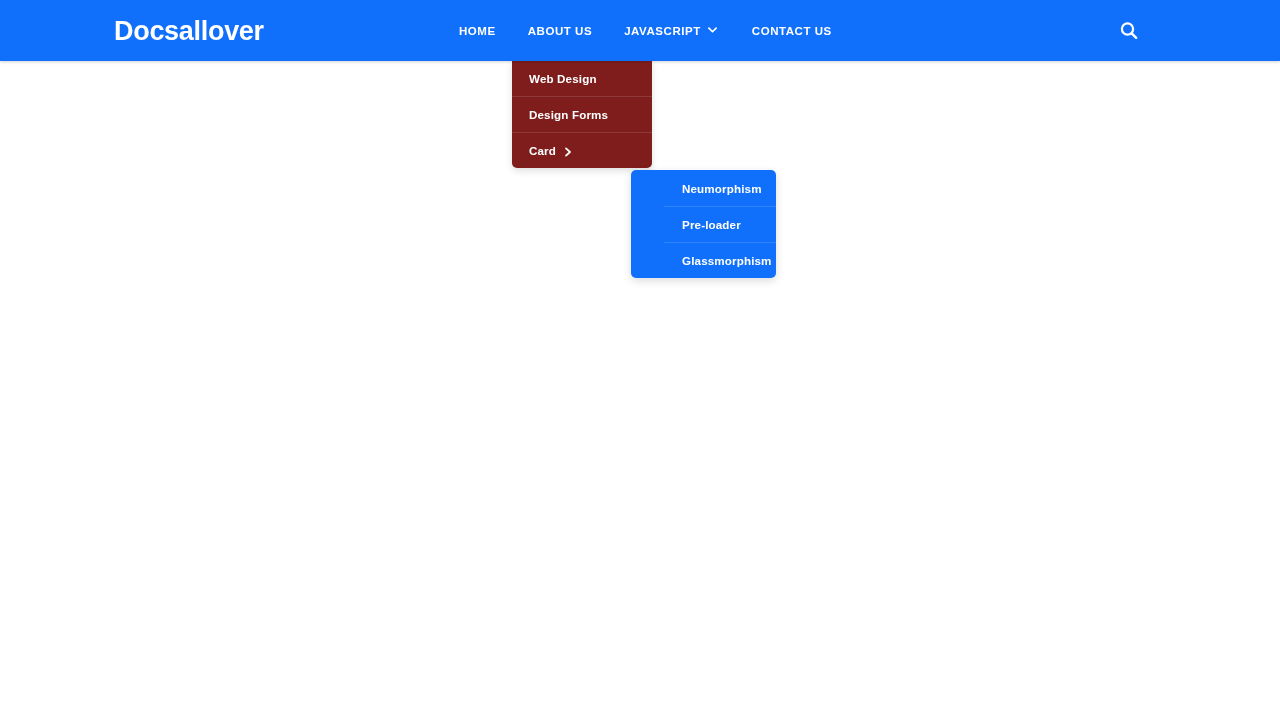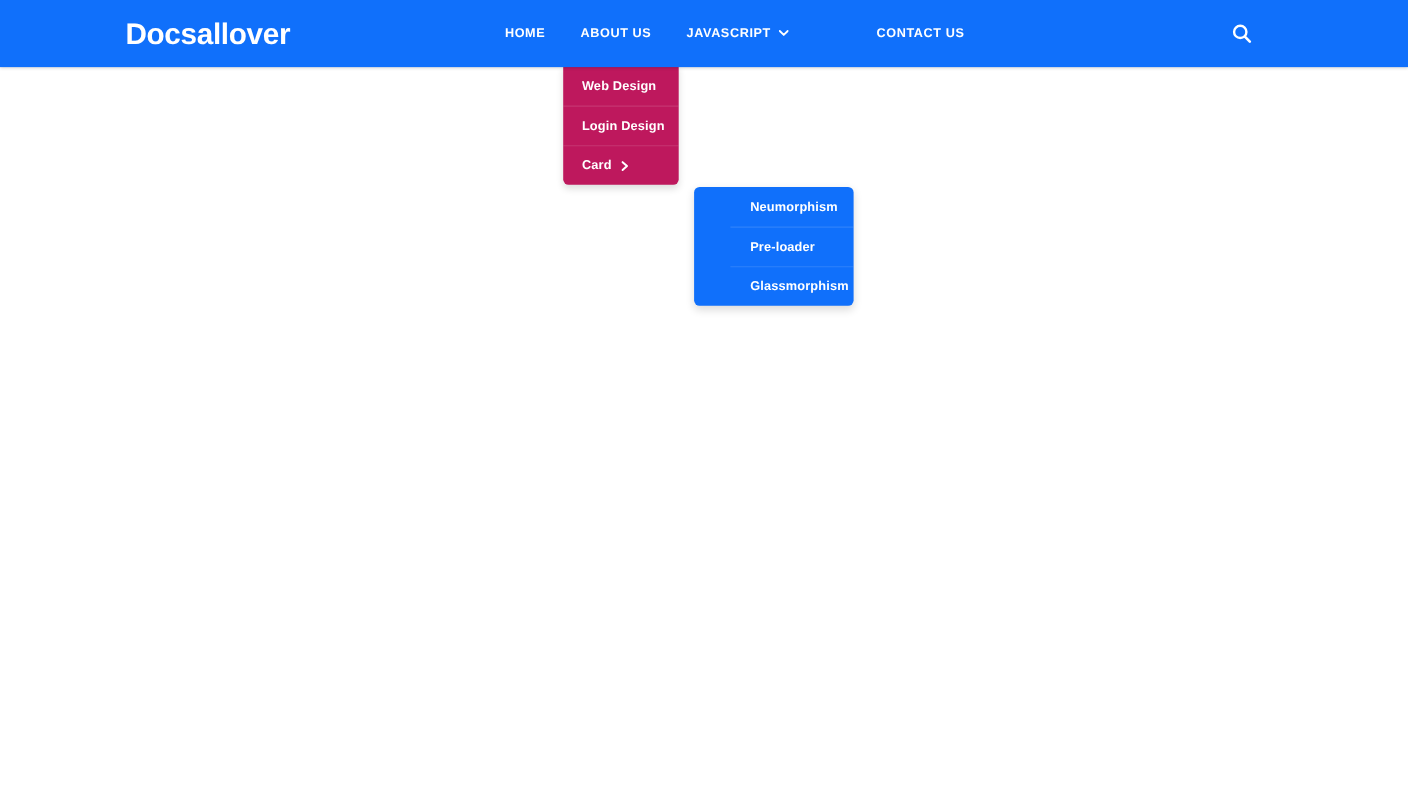--- a/index.html
+++ b/index.html
@@ -52,21 +52,21 @@
     padding:0 18px 0 0;
     margin-right:17px;
     color:#ffffff;
     font-size:11.5px;
     font-weight:bold;
     letter-spacing:0.55px;
     white-space:nowrap;
     cursor:pointer;
     user-select:none;
   }
-  .nav-item:last-child{ margin-right:0; padding-right:0;margin-left:45px; }
+  .nav-item:last-child{ margin-right:0; padding-right:0; }
   .nav-item.plain{ padding-right:0; margin-right:32px; }
 
   .chev{
     display:inline-block;
     width:9px; height:9px;
     position:relative;
     top:-1px;
   }
   .chev svg{ display:block; }
 
@@ -77,22 +77,22 @@
     width:22px; height:22px;
     cursor:pointer;
   }
   .search-btn svg{ display:block; }
 
   
   .dropdown{
     position:absolute;
     left:512px;
     top:60px;
-    width:105px;
-    background:#be185d;
+    width:140px;
+    background:#7f1d1d;
     border-bottom-left-radius:5px;
     border-bottom-right-radius:5px;
     box-shadow:0 3px 7px rgba(0,0,0,0.13);
     z-index:4;
     overflow:hidden;
   }
   .dropdown .menu-row{
     height:36px;
     display:flex;
     align-items:center;
@@ -196,21 +196,21 @@
 
 <div class="page-body"></div>
 
 <div class="dropdown">
 
   <div class="menu-row">
     <span>Web Design</span>
   </div>
 
   <div class="menu-row">
-    <span>Login Design</span>
+    <span>Design Forms</span>
   </div>
 
 
   <div class="menu-row">
     <span>Card</span>
     <span class="chev-right">
       <svg width="8" height="10" viewBox="0 0 8 10">
           <path d="M2 1.4 L6 5 L2 8.6" stroke="#ffffff" stroke-width="1.8" fill="none" stroke-linecap="round" stroke-linejoin="round"></path>
         </svg>
     </span>

